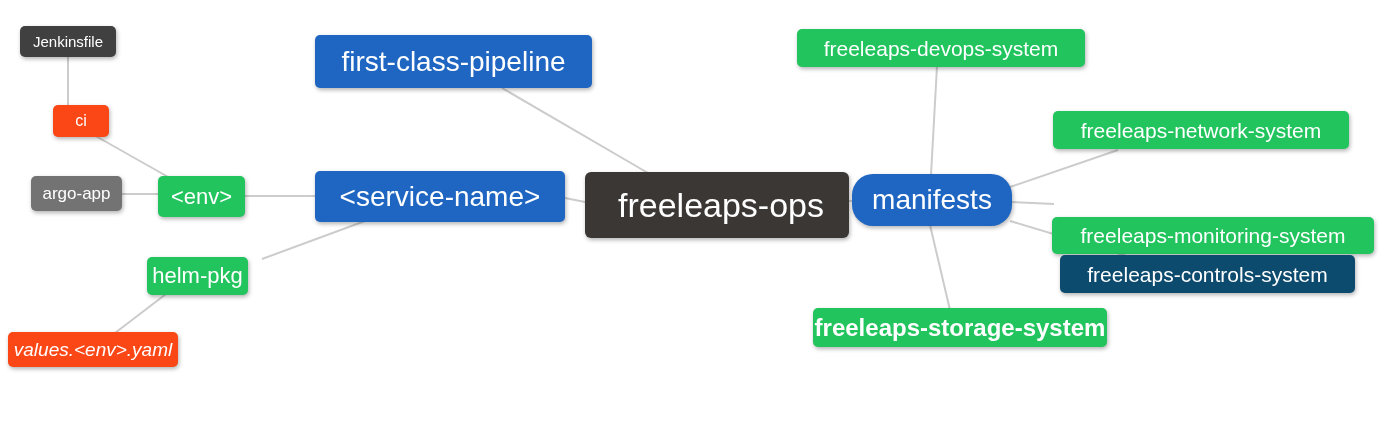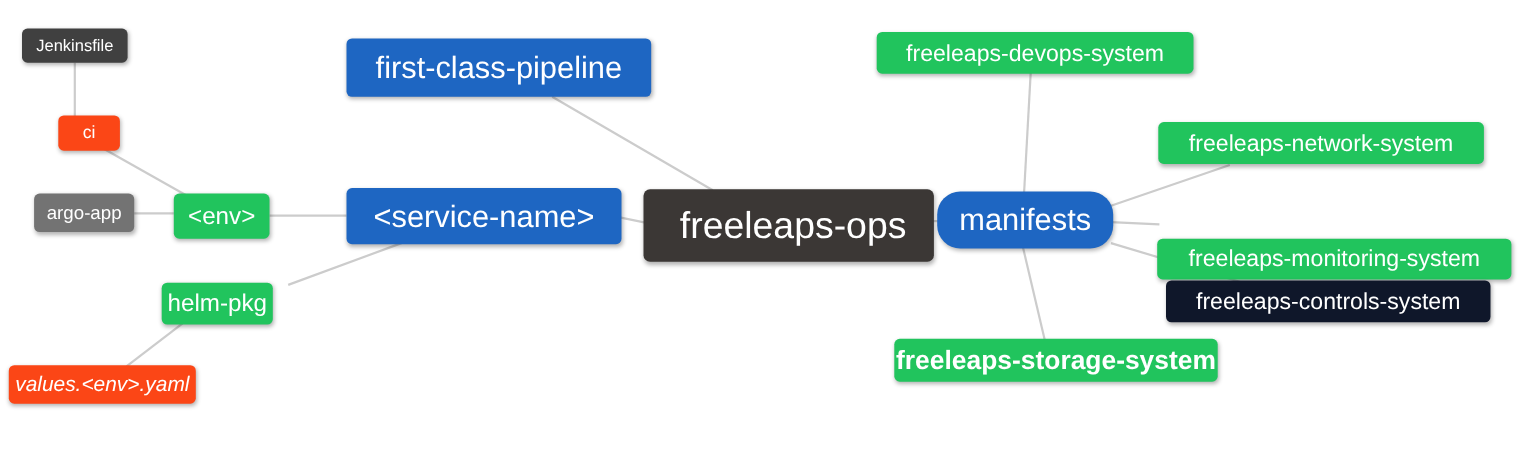--- a/index.html
+++ b/index.html
@@ -84,17 +84,17 @@
   <div class="node" style="left: 585px; top: 172px; width: 264px; height: 66px; font-size: 34px; border-radius: 6px; background-color: rgb(59, 55, 53); padding-left: 16px;">freeleaps-ops</div>
 
   <div class="node" style="left: 852px; top: 174px; width: 160px; height: 52px; font-size: 28px; background-color: rgb(30, 102, 194); border-radius: 21px;">manifests</div>
 
   <div class="node" style="left: 797px; top: 29px; width: 288px; height: 38px; font-size: 21px; background-color: rgb(33, 196, 93);">freeleaps-devops-system</div>
 
   <div class="node" style="left: 1053px; top: 111px; width: 296px; height: 38px; font-size: 21px; background-color: rgb(33, 196, 93);">freeleaps-network-system</div>
 
   <div class="node" style="left: 1052px; top: 185px; width: 322px; height: 37px; font-size: 21px; background-color: rgb(33, 196, 93); margin-top: 32px;">freeleaps-monitoring-system</div>
 
-  <div class="node" style="left: 1060px; top: 255px; width: 295px; height: 38px; font-size: 21px; background-color: #0f172a;">freeleaps-controls-system</div>
+  <div class="node" style="left: 1060px; top: 255px; width: 295px; height: 38px; font-size: 21px; background-color: #0c4a6e;">freeleaps-controls-system</div>
 
   <div class="node" style="left: 813px; top: 308px; width: 294px; height: 39px; font-size: 24px; background-color: rgb(33, 196, 93); font-weight: bold;">freeleaps-storage-system</div>
 
 </div>
 
 </body></html>

